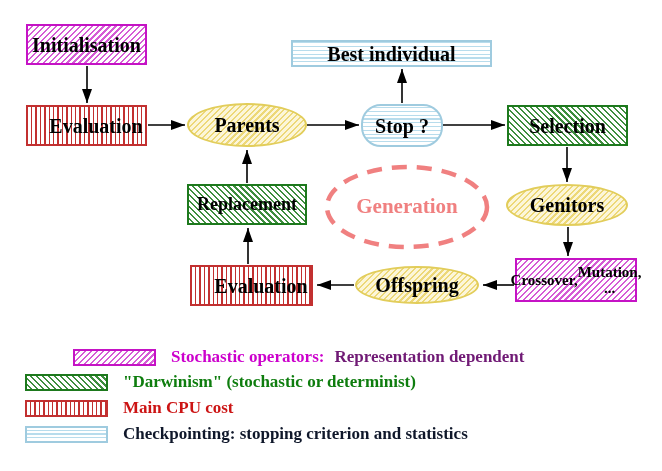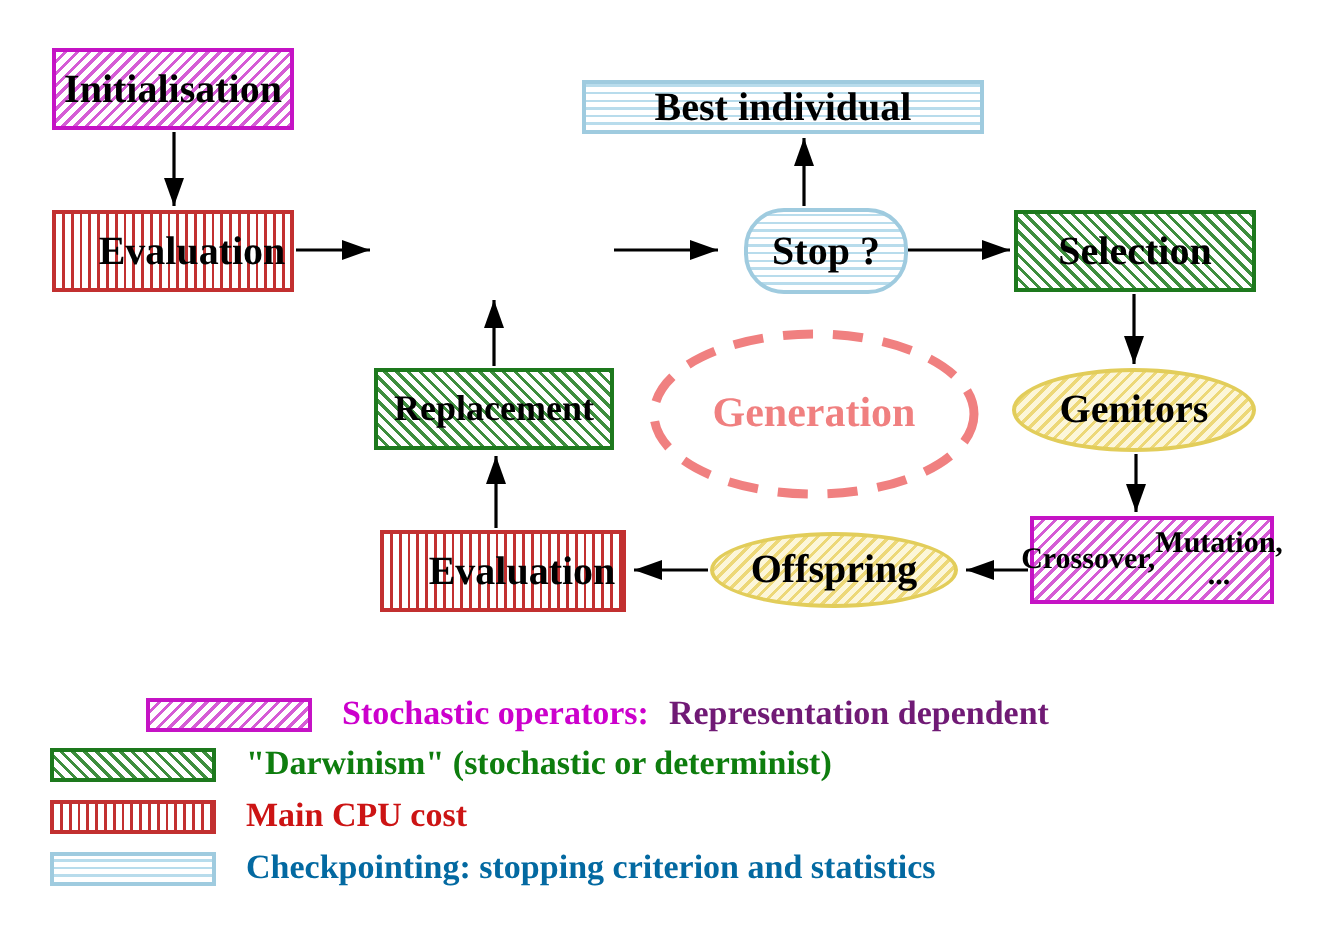--- a/index.html
+++ b/index.html
@@ -40,21 +40,21 @@
     color:#f08080; font-size:21px;
   }
   
   .legend-row { position:absolute; left:25px; display:flex; align-items:center; }
   .swatch { width:83px; height:17px; box-sizing:border-box; flex:0 0 auto; }
   .legend-text { margin-left:15px; font-size:17px; white-space:nowrap; }
   .t-magenta { color:#cc00cc; }
   .t-gold   { color:#701a75; margin-left:10px; }
   .t-green  { color:#0e7d0e; }
   .t-red    { color:#cc1414; }
-  .t-cyan   { color:#0369a1; }
+  .t-cyan   { color:#0f172a; }
 </style>
 </head>
 <body>
 
 <div id="canvas">
 
   <svg id="svg-overlay" viewBox="0 0 662 471" xmlns="http://www.w3.org/2000/svg">
     <defs>
       <marker id="ah" markerUnits="userSpaceOnUse" markerWidth="16" markerHeight="12" refX="14" refY="5" orient="auto">
         <path d="M0,0 L14,5 L0,10 Z" fill="#000000"></path>
@@ -71,24 +71,25 @@
     <line x1="354" y1="285" x2="317" y2="285" stroke="#000" stroke-width="1.6" marker-end="url(#ah)"></line>
     <line x1="248" y1="264" x2="248" y2="228" stroke="#000" stroke-width="1.6" marker-end="url(#ah)"></line>
     <line x1="247" y1="183" x2="247" y2="150" stroke="#000" stroke-width="1.6" marker-end="url(#ah)"></line>
     <ellipse cx="407" cy="207" rx="80" ry="40" fill="none" stroke="#f08080" stroke-width="4.5" stroke-dasharray="15 10"></ellipse>
   </svg>
 
   <div class="node hatch-magenta" style="left:26px; top:24px; width:121px; height:41px;">Initialisation</div>
 
   <div class="node vlines-red" style="left:26px; top:105px; width:121px; height:41px;">Evaluation</div>
 
+  <div class="node ellipse-yellow" style="left:187px; top:103px; width:120px; height:44px;">Parents</div>
 
   <div class="node hlines-cyan" style="left:291px; top:40px; width:201px; height:27px;">Best individual</div>
 
-  <div class="node hlines-cyan" style="left:372px; top:104px; width:82px; height:43px; border-radius:20px;">Stop ?</div>
+  <div class="node hlines-cyan" style="left:361px; top:104px; width:82px; height:43px; border-radius:20px;">Stop ?</div>
 
   <div class="node hatch-green" style="left:507px; top:105px; width:121px; height:41px;">Selection</div>
 
   <div class="node ellipse-yellow" style="left:506px; top:184px; width:122px; height:42px;">Genitors</div>
 
   <div class="node hatch-magenta" style="left:515px; top:258px; width:122px; height:44px; flex-direction:row; font-size:15px;">
     <span>Crossover,</span>
     <span>Mutation, ...</span>
   </div>
 

